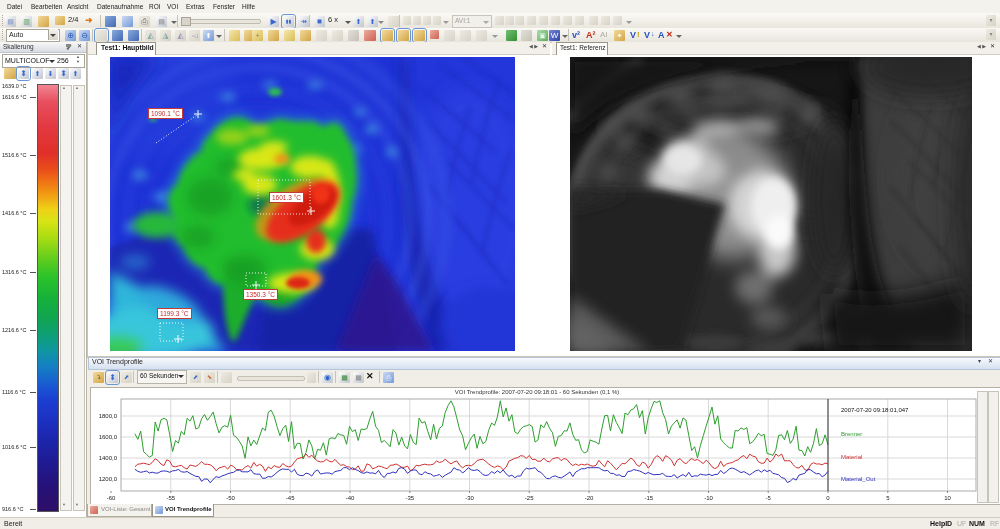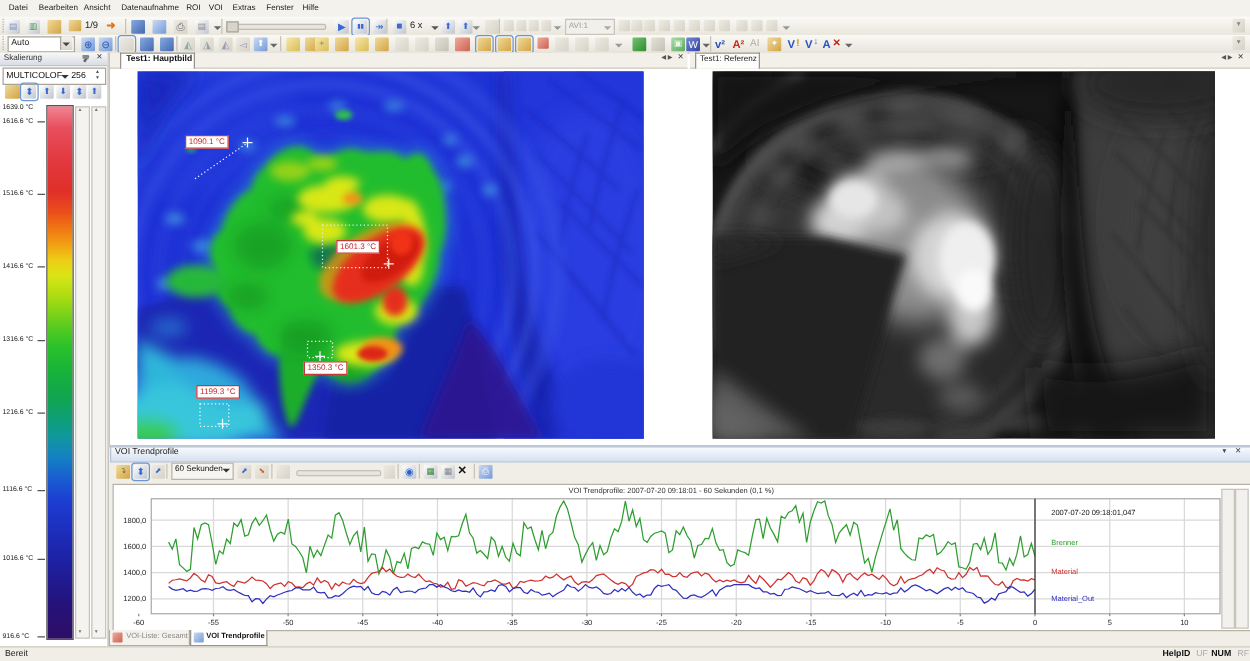--- a/index.html
+++ b/index.html
@@ -20,21 +20,21 @@
 <div style="position:absolute;left:0px;top:13px;width:1000px;height:15px;background:linear-gradient(#fbfaf7,#e9e6dd);border-bottom:1px solid #dedad0;"></div>
 <div style="position:absolute;left:2px;top:15px;width:2px;height:11px;border-left:1px dotted #b0aca0;"></div>
 <div style="position:absolute;left:5px;top:16px;width:11px;height:11px;background:linear-gradient(135deg,#fefefd,#c0c4ce);border-radius:1px;">
       <span style="position:absolute;left:0;top:0;width:11px;height:11px;display:flex;align-items:center;justify-content:center;font-size:7px;line-height:11px;color:#7a90c0;">▤</span>
     </div>
 <div style="position:absolute;left:21px;top:16px;width:11px;height:11px;background:linear-gradient(135deg,#fefefd,#c0c4ce);border-radius:1px;">
       <span style="position:absolute;left:0;top:0;width:11px;height:11px;display:flex;align-items:center;justify-content:center;font-size:7px;line-height:11px;color:#4a9a4a;">▥</span>
     </div>
 <div style="position:absolute;left:38px;top:16px;width:11px;height:11px;background:linear-gradient(135deg,#f2da9a,#d2a444);border-radius:1px;"></div>
 <div style="position:absolute;left:55px;top:16px;width:10px;height:9px;background:linear-gradient(135deg,#f2da9a,#d2a444);border-radius:1px;"></div>
-<div style="position:absolute;left:68px;top:16px;font-size:7.5px;line-height:8.5px;color:#222;white-space:nowrap;">1/9</div>
+<div style="position:absolute;left:68px;top:16px;font-size:7.5px;line-height:8.5px;color:#222;white-space:nowrap;">2/4</div>
 <div style="position:absolute;left:85px;top:15px;font-size:9px;line-height:10px;color:#e07818;white-space:nowrap;font-weight:bold;">➜</div>
 <div style="position:absolute;left:100px;top:15px;width:1px;height:12px;background:#c6c2b6;"></div>
 <div style="position:absolute;left:105px;top:16px;width:11px;height:11px;background:linear-gradient(135deg,#88aade,#4268b2);border-radius:1px;"></div>
 <div style="position:absolute;left:122px;top:16px;width:11px;height:11px;background:linear-gradient(135deg,#ccdaf2,#739ad8);border-radius:1px;"></div>
 <div style="position:absolute;left:139px;top:16px;width:11px;height:11px;background:linear-gradient(135deg,#eeebe3,#d6d2c6);border-radius:1px;">
       <span style="position:absolute;left:0;top:0;width:11px;height:11px;display:flex;align-items:center;justify-content:center;font-size:8px;line-height:11px;color:#667;">⎙</span>
     </div>
 <div style="position:absolute;left:156px;top:16px;width:11px;height:11px;background:linear-gradient(135deg,#fefefd,#c0c4ce);border-radius:1px;">
       <span style="position:absolute;left:0;top:0;width:11px;height:11px;display:flex;align-items:center;justify-content:center;font-size:7px;line-height:11px;color:#888;">▤</span>
     </div>

